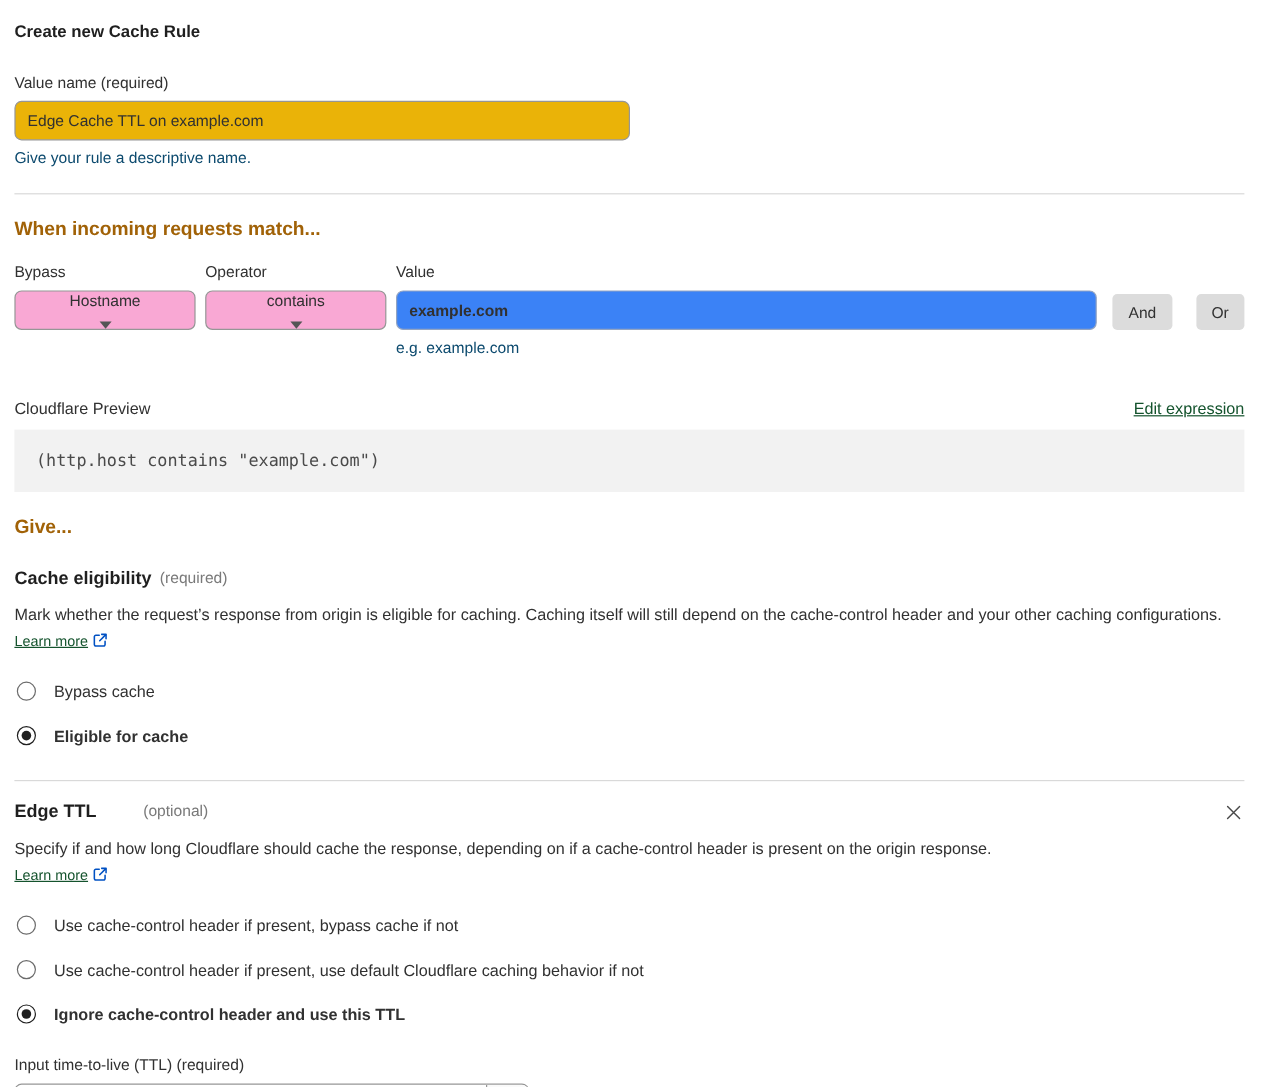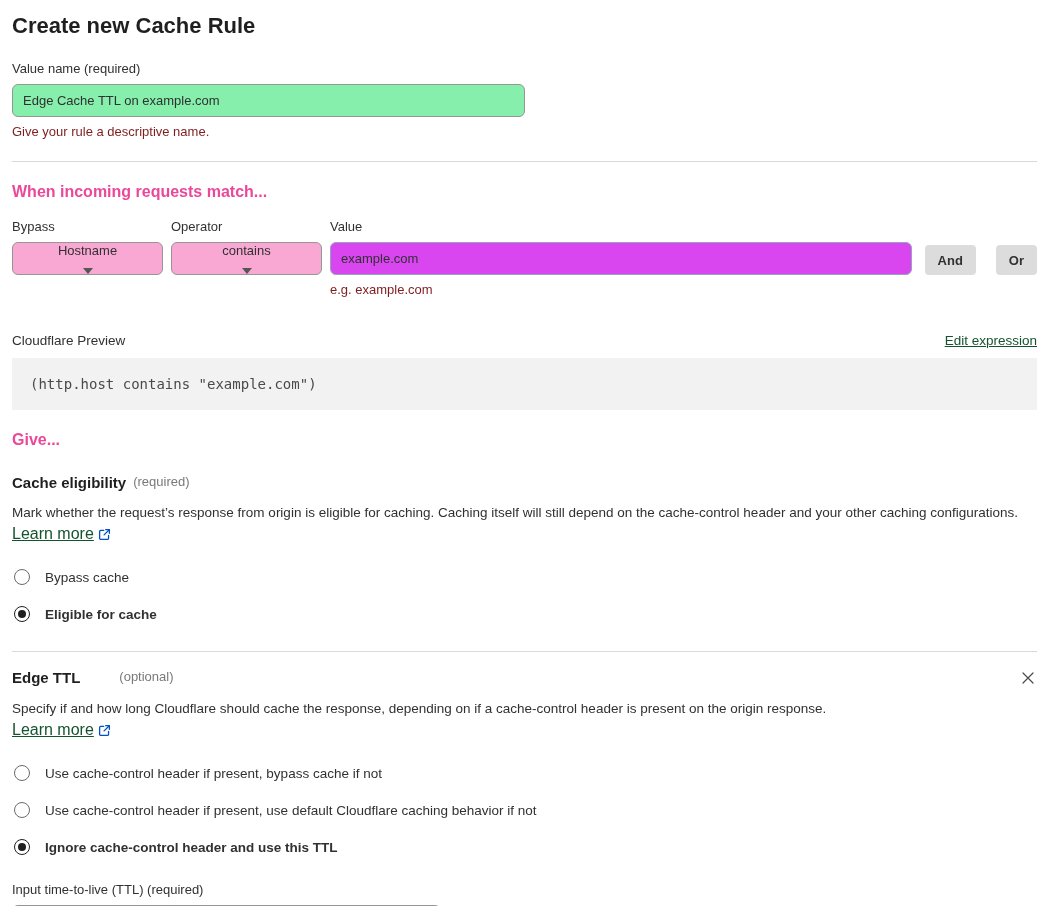--- a/index.html
+++ b/index.html
@@ -6,81 +6,80 @@
   html, body { margin: 0; padding: 0; background: #ffffff; }
   body {
     width: 1058px;
     height: 906px;
     font-family: "Liberation Sans", "DejaVu Sans", sans-serif;
     color: #313131;
     overflow: hidden;
   }
   .page { padding: 15px 21px 12px 12px; }
 
-  h1.page-title { margin: 0; font-size: 22px; line-height: 22px; font-weight: 700; color: #1f1f1f; }
+  h1.page-title { margin: 0; font-size: 14px; line-height: 22px; font-weight: 700; color: #1f1f1f; }
 
   .field-label { font-size: 13px; color: #313131; }
-  .helper { font-size: 13px; color: #7f1d1d; }
+  .helper { font-size: 13px; color: #0c4a6e; }
 
   .text-input {
     height: 33px; border: 1px solid #969696; border-radius: 6px;
     padding: 0 10px; font-size: 13px; color: #313131; outline: none;
-    font-family: "Liberation Sans", "DejaVu Sans", sans-serif; background: #86efac;
+    font-family: "Liberation Sans", "DejaVu Sans", sans-serif; background: #eab308;
   }
 
   .rule-name-label { margin-top: 24px; }
   .rule-name-input { margin-top: 8px; width: 513px; display: block; }
   .rule-name-helper { margin-top: 7px; }
 
   .divider { border: none; border-top: 1px solid #d9d9d9; margin: 22px 0 0 0; }
 
-  h2.section-heading { margin: 20px 0 0 0; font-size: 16px; line-height: 19px; font-weight: 700; color: #ec4899; }
+  h2.section-heading { margin: 20px 0 0 0; font-size: 16px; line-height: 19px; font-weight: 700; color: #a16207; }
 
   .match-row { display: flex; align-items: flex-start; margin-top: 18px; }
   .match-col { margin-right: 8px; }
   .match-col .field-label { margin-bottom: 8px; }
   .select {
     width: 151px; height: 33px; border: 1px solid #969696; border-radius: 6px;
     display: flex; align-items: center; justify-content: space-between;
     padding: 0 12px; font-size: 13px; background: #f9a8d4; cursor: pointer; flex-direction: column;
   }
   .caret {
     width: 0; height: 0; border-left: 5px solid transparent;
     border-right: 5px solid transparent; border-top: 6px solid #555;
   }
   .value-col { flex: 1; margin-right: 13px; }
-  .value-input { width: 100%; background: #d946ef; border-color: #93a4c2; }
+  .value-input { width: 100%; background: #3b82f6; border-color: #93a4c2; font-weight: bold; }
   .value-helper { margin-top: 7px; }
 
   .pill-button {
     height: 30px; padding: 0 13px; background: #dcdcdc; border: none; border-radius: 4px;
     font-size: 13px; color: #313131; margin-top: 26px; cursor: pointer;
     font-family: "Liberation Sans", "DejaVu Sans", sans-serif;
-    font-weight: bold;
   }
   .and-button { margin-right: 20px; }
 
   .expr-row { display: flex; justify-content: space-between; align-items: baseline; margin-top: 36px; }
   .expr-label { font-size: 13.5px; color: #313131; }
   .link { color: #14532d; text-decoration: underline; cursor: pointer; font-size: 13.5px; }
 
   .code-block {
     margin-top: 10px; background: #f2f2f2; padding: 18px;
     font-family: "DejaVu Sans Mono", "Liberation Mono", monospace;
     font-size: 14px; color: #4a4a4a; white-space: pre;
   }
 
   .then-heading { margin-top: 23px; }
 
   .sec-head { display: flex; align-items: flex-start; margin-top: 25px; }
   .sec-head h3 { margin: 0; font-size: 15px; font-weight: 700; color: #1f1f1f; }
   .qualifier { font-size: 13px; color: #797979; margin-left: 7px; }
 
   .desc { margin: 11px 0 0 0; font-size: 13.5px; line-height: 21px; color: #313131; }
-  .desc .link { font-size: 16px; }
+  .desc .link { font-size: 12px; }
   .ext-icon { display: inline-block; vertical-align: -2px; margin-left: 4px; }
 
   .radio-row { display: flex; align-items: center; margin-top: 21px; cursor: pointer; }
   .radio {
     width: 16px; height: 16px; border-radius: 50%; border: 1px solid #6b6b6b;
     background: #fff; flex: none; position: relative; margin-left: 2px;
   }
   .radio.selected { border-color: #1f1f1f; }
   .radio.selected::after {
     content: ""; position: absolute; left: 3px; top: 3px; width: 8px; height: 8px;

